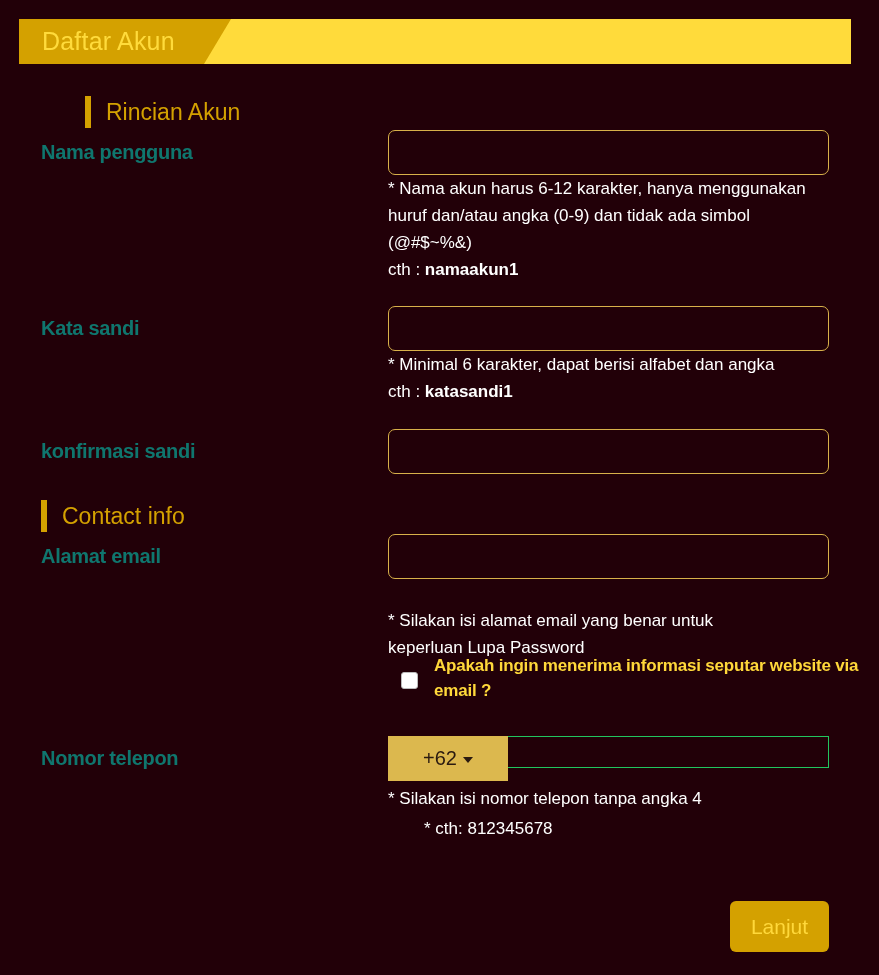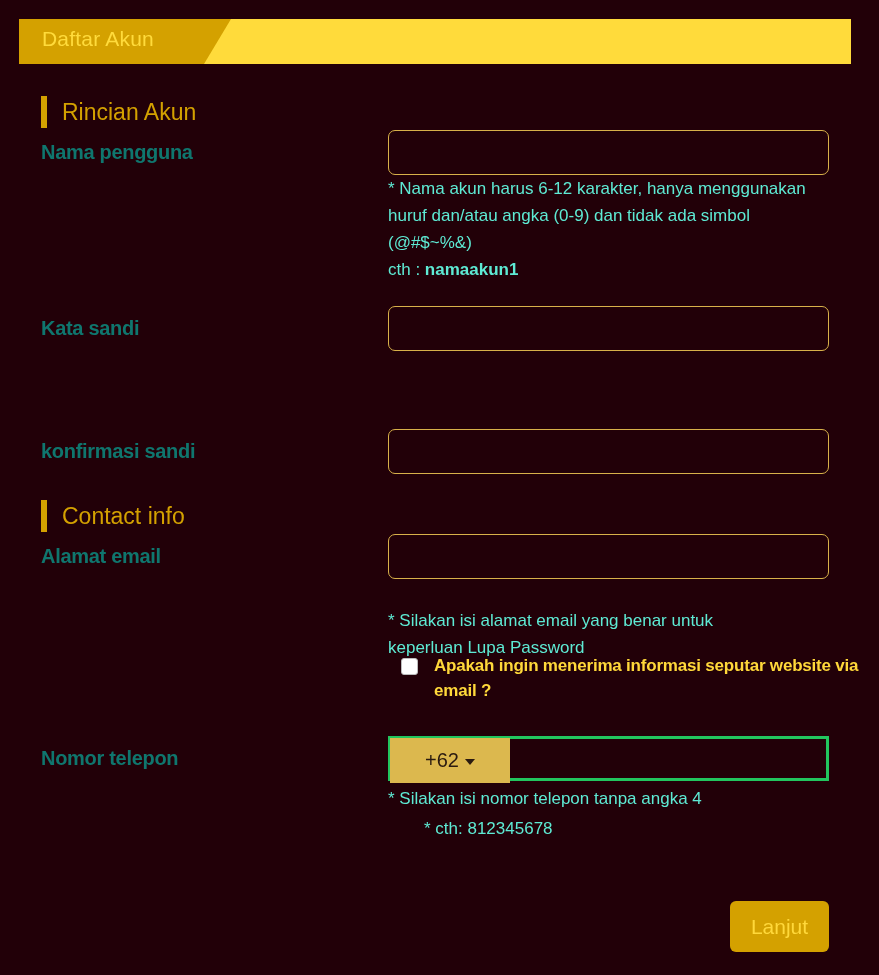--- a/index.html
+++ b/index.html
@@ -20,21 +20,21 @@
       overflow: hidden;
     }
     .title-tab {
       position: absolute; left: 0; top: 0; height: 45px;
       width: 212px;
       background: #d4a100;
       clip-path: polygon(0 0, 100% 0, 185px 100%, 0 100%);
     }
     .title-text {
       position: absolute; left: 23px; top: 8px;
-      font-size: 21px; color: #ffdb3b;
+      font-size: 25px; color: #ffdb3b;
       letter-spacing: 0.2px;
       font-family: "Liberation Sans", sans-serif;
     }
 
     
     .section-head {
       position: absolute; left: 41px;
       height: 32px;
       display: flex; align-items: center;
     }
@@ -67,29 +67,29 @@
       font-size: 16px;
       padding: 0 12px;
       outline: none;
     }
 
     
     .hint {
       position: absolute; left: 388px;
       width: 420px;
       font-size: 17px; line-height: 27px;
-      color: #5eead4;
+      color: #ffffff;
       font-family: "Liberation Sans", sans-serif;
     }
     .hint b { font-weight: bold; }
 
     
     .check-row {
       position: absolute; left: 401px; top: 653px;
-      display: flex; align-items: flex-start;
+      display: flex; align-items: center;
       width: 470px;
     }
     .checkbox {
       width: 17px; height: 17px;
       background: #ffffff;
       border: 1px solid #bbbbbb;
       border-radius: 3px;
       margin-top: 5px;
       flex-shrink: 0;
       cursor: pointer;
@@ -98,23 +98,23 @@
       margin-left: 16px;
       font-size: 17px; font-weight: bold; line-height: 25px;
       color: #ffd83a;
       font-family: "Liberation Sans", sans-serif;
       letter-spacing: -0.2px;
     }
 
     
     .phone-group {
       position: absolute; left: 388px; top: 736px;
-      width: 441px; height: 45px;
+      width: 441px; height: 32px;
       display: flex;
-      border: 3px solid #22c55e;
+      border: 1px solid #22c55e;
     }
     .country-select {
       width: 120px; height: 100%;
       background: #dcb84e;
       display: flex; align-items: center; justify-content: center;
       color: #2a1a10;
       font-size: 20px;
       font-family: "Liberation Sans", sans-serif;
       cursor: pointer;
       margin: -1px 0 -1px -1px;
@@ -156,36 +156,42 @@
 </head>
 <body>
 
 <div class="page">
 
   <div class="title-bar">
     <div class="title-tab"></div>
     <span class="title-text">Daftar Akun</span>
   </div>
 
-  <div class="section-head" style="top:96px;">
+  <div class="section-head" style="top:96px;margin-left:44px;">
     <div class="section-bar"></div>
     <span class="section-title">Rincian Akun</span>
   </div>
 
   <label class="field-label" style="top:141px;">Nama pengguna</label>
   <input class="text-input" style="top: 130px;" type="text" value="">
   <div class="hint" style="top:175px;">
     <div>* Nama akun harus 6-12 karakter, hanya menggunakan huruf dan/atau angka (0-9) dan tidak ada simbol (@#$~%&amp;)</div>
     <div>
       <span>cth : </span><b>namaakun1</b>
     </div>
   </div>
 
   <label class="field-label" style="top:317px;">Kata sandi</label>
   <input class="text-input" style="top: 306px;" type="password" value="">
+  <div class="hint" style="top:351px; width:440px;">
+    <div>* Minimal 6 karakter, dapat berisi alfabet dan angka</div>
+    <div>
+      <span>cth : </span><b>katasandi1</b>
+    </div>
+  </div>
 
   <label class="field-label" style="top:440px;">konfirmasi sandi</label>
   <input class="text-input" style="top: 429px;" type="password" value="">
 
   <div class="section-head" style="top:500px;">
     <div class="section-bar"></div>
     <span class="section-title">Contact info</span>
   </div>
 
   <label class="field-label" style="top:545px;text-align:right;">Alamat email</label>

